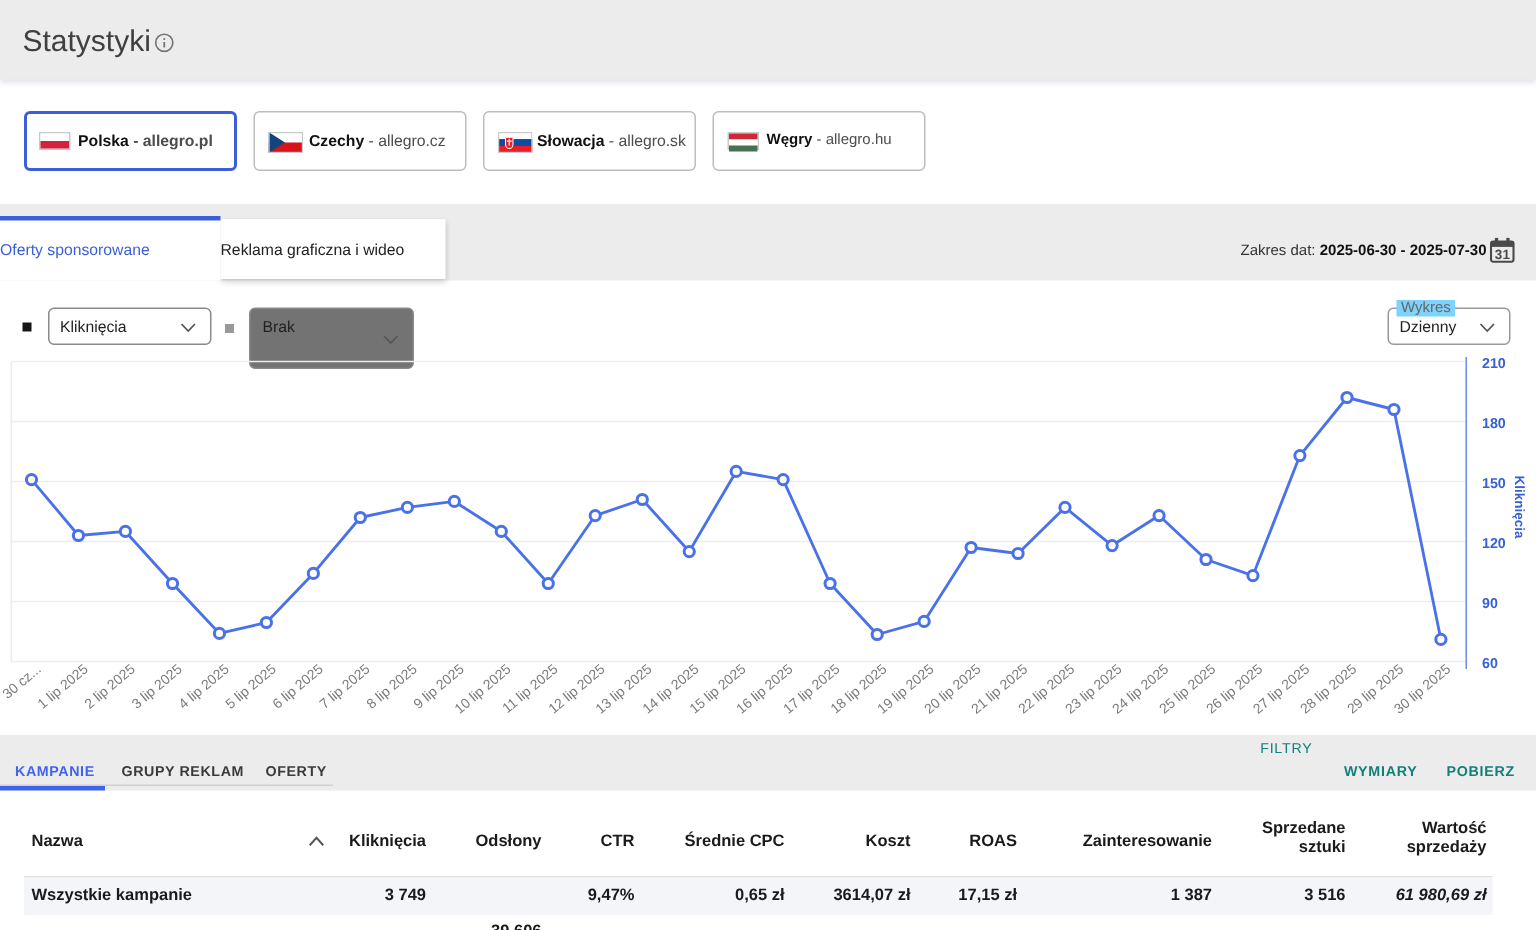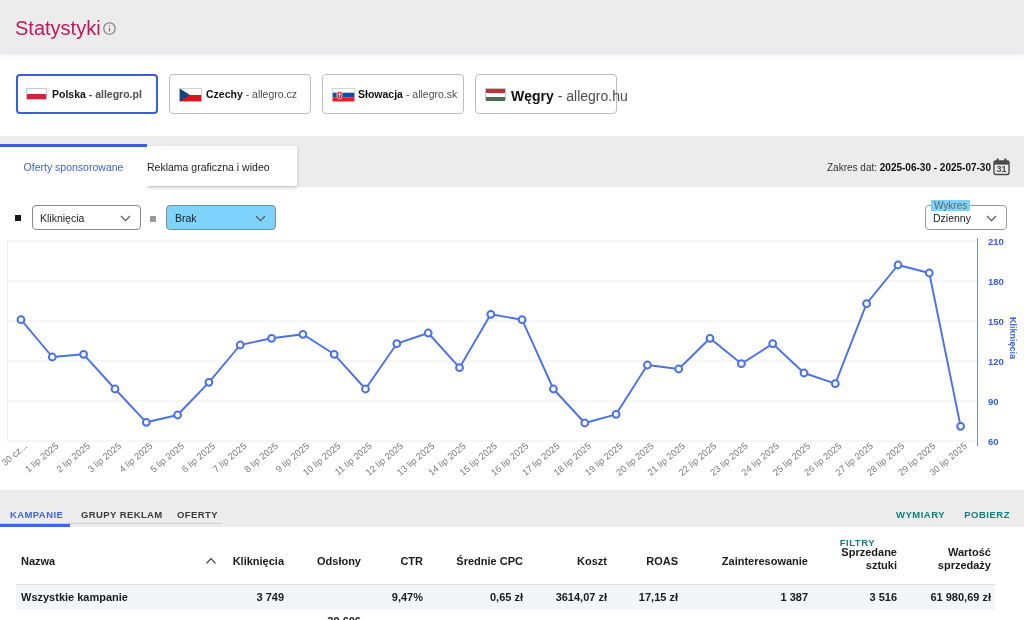--- a/index.html
+++ b/index.html
@@ -1,21 +1,21 @@
 <!DOCTYPE html>
 <html><head><meta charset="utf-8"><style>
 * { margin:0; padding:0; box-sizing:border-box; }
 body { width:1024px; height:620px; font-family:"Liberation Sans",sans-serif; background:#fff; position:relative; overflow:hidden; }
 .abs { position:absolute; }
 .gray { background:#ececec; }
 .rnum { position:absolute; text-align:right; font-size:11px; font-weight:bold; color:#1a1a1a; }
 </style></head><body>
 
 <div class="abs gray" style="left:0;top:0;width:1024px;height:53px;box-shadow:0 2px 3px rgba(150,160,180,0.25);"></div>
-<div class="abs" style="left:15px;top:17px;font-size:20px;color:#be185d;">Statystyki</div>
+<div class="abs" style="left:15px;top:17px;font-size:20px;color:#404040;">Statystyki</div>
 <svg class="abs" style="left:103px;top:22px" width="13" height="13" viewBox="0 0 13 13">
     <circle cx="6.5" cy="6.5" r="5.7" fill="none" stroke="#757575" stroke-width="1.1"></circle>
     <rect x="5.9" y="6" width="1.2" height="3.6" fill="#757575"></rect>
     <rect x="5.9" y="3.4" width="1.2" height="1.2" fill="#757575"></rect>
   </svg>
 
 <div class="abs" style="left:16px;top:74px;width:142px;height:40px;border:2px solid #3a5fd9;border-radius:4px;background:#fff;"></div>
 <div class="abs" style="left:26px;top:88px;width:21px;height:12px;border:1px solid #c9c9c9;">
     <div style="height:5px;background:#fff"></div>
     <div style="height:5px;background:#d4213d"></div>
@@ -41,45 +41,45 @@
     <rect x="0.4" y="0.4" width="22.2" height="13.2" fill="none" stroke="#c9c9c9" stroke-width="0.8"></rect>
   </svg>
 <div class="abs" style="left:358px;top:88px;font-size:10.5px;color:#111;"><b>Słowacja</b> <span style="color:#4c4c4c">- allegro.sk</span></div>
 
 <div class="abs" style="left:475px;top:74px;width:142px;height:40px;border:1px solid #bdbdbd;border-radius:4px;background:#fff;"></div>
 <div class="abs" style="left:485px;top:88px;width:21px;height:12px;border:1px solid #c9c9c9;">
     <div style="height:4px;background:#ce2939"></div>
     <div style="height:4px;background:#fff"></div>
     <div style="height:4px;background:#477050"></div>
   </div>
-<div class="abs" style="left:511px;top:88px;font-size:14px;color:#111;"><b>Węgry</b> <span style="color:#4c4c4c">- allegro.hu</span></div>
+<div class="abs" style="left:511px;top:88px;font-size:10px;color:#111;"><b>Węgry</b> <span style="color:#4c4c4c">- allegro.hu</span></div>
 
 <div class="abs gray" style="left:0;top:136px;width:1024px;height:51px;"></div>
 <div class="abs" style="left:147px;top:146px;width:150px;height:40px;background:#fff;box-shadow:0 2px 4px rgba(0,0,0,0.18);"></div>
 <div class="abs" style="left:147px;top:161px;width:150px;font-size:10.5px;color:#222;text-align:left;">Reklama graficzna i wideo</div>
 <div class="abs" style="left:0;top:144px;width:147px;height:43px;background:#fff;border-top:3px solid #3a5fd9;"></div>
-<div class="abs" style="left:0;top:161px;width:147px;font-size:10.5px;color:#3a5fd9;text-align:center;">Oferty sponsorowane</div>
+<div class="abs" style="left:0;top:161px;width:147px;font-size:10.5px;color:#3a5fd9;">Oferty sponsorowane</div>
 <div class="abs" style="right:33px;top:162px;font-size:10px;color:#333;white-space:nowrap;">Zakres dat: <b style="color:#111">2025-06-30 - 2025-07-30</b></div>
 <svg class="abs" style="left:993px;top:158px" width="17" height="18" viewBox="0 0 17 18">
 <rect x="1" y="3" width="15" height="13.5" rx="1.5" fill="none" stroke="#4a4a4a" stroke-width="1.4"></rect>
 <rect x="1" y="3" width="15" height="3.6" fill="#4a4a4a"></rect>
 <rect x="3.6" y="0.6" width="2.2" height="3" fill="#4a4a4a"></rect>
 <rect x="11.2" y="0.6" width="2.2" height="3" fill="#4a4a4a"></rect>
 <text x="8.6" y="14.4" font-size="9" font-weight="bold" fill="#4a4a4a" text-anchor="middle">31</text>
 </svg>
 
 <div class="abs" style="left:15px;top:215px;width:6px;height:6px;background:#161616;"></div>
 <div class="abs" style="left:32px;top:205px;width:109px;height:25px;border:1px solid #8a8a8a;border-radius:4px;background:#fff;">
     <span style="position:absolute;left:7px;top:6px;font-size:10.5px;color:#222;">Kliknięcia</span>
     <svg width="11" height="7" viewBox="0 0 11 7" style="position:absolute;right:9px;top:50%;margin-top:-3px">
       <path d="M1 1 L5.5 5.7 L10 1" fill="none" stroke="#555" stroke-width="1.2"></path>
     </svg>
   </div>
 <div class="abs" style="left:150px;top:216px;width:6px;height:6px;background:#999;"></div>
-<div class="abs" style="left:166px;top:205px;width:110px;height:25px;border:1px solid #8a8a8a;border-radius:4px;background:#7dd3fc;">
+<div class="abs" style="left:166px;top:205px;width:110px;height:41px;border:1px solid #8a8a8a;border-radius:4px;background:#737373;">
     <span style="position:absolute;left:8px;top:6px;font-size:10.5px;color:#222;">Brak</span>
     <svg width="11" height="7" viewBox="0 0 11 7" style="position:absolute;right:9px;top:50%;margin-top:-3px">
       <path d="M1 1 L5.5 5.7 L10 1" fill="none" stroke="#555" stroke-width="1.2"></path>
     </svg>
   </div>
 <div class="abs" style="left:925px;top:205px;width:82px;height:25px;border:1px solid #999;border-radius:4px;background:#fff;">
     <span style="position:absolute;left:7px;top:6px;font-size:10.5px;color:#222;">Dzienny</span>
     <svg width="11" height="7" viewBox="0 0 11 7" style="position:absolute;right:9px;top:50%;margin-top:-3px">
       <path d="M1 1 L5.5 5.7 L10 1" fill="none" stroke="#555" stroke-width="1.2"></path>
     </svg>
@@ -166,21 +166,21 @@
 <text x="936.3" y="447" font-size="9.3" fill="#7b7b7b" text-anchor="end" transform="rotate(-40 936.3 447)">29 lip 2025</text>
 <text x="967.6" y="447" font-size="9.3" fill="#7b7b7b" text-anchor="end" transform="rotate(-40 967.6 447)">30 lip 2025</text>
 </svg>
 
 <div class="abs gray" style="left:0;top:490px;width:1024px;height:37px;"></div>
 <div class="abs" style="left:0;top:523px;width:222px;height:1px;background:#cfcfcf;"></div>
 <div class="abs" style="left:0;top:524px;width:70px;height:3px;background:#4263eb;"></div>
 <div class="abs" style="left:10px;top:509px;font-size:9.5px;font-weight:bold;letter-spacing:0.4px;color:#4263eb;">KAMPANIE</div>
 <div class="abs" style="left:81px;top:509px;font-size:9.5px;font-weight:bold;letter-spacing:0.4px;color:#3a3a3a;">GRUPY REKLAM</div>
 <div class="abs" style="left:177px;top:509px;font-size:9.5px;font-weight:bold;letter-spacing:0.4px;color:#3a3a3a;">OFERTY</div>
-<div class="abs" style="right:149px;top:537px;font-size:9.5px;font-weight:bold;letter-spacing:0.5px;color:#11807a;">FILTRY</div>
+<div class="abs" style="right:149px;top:494px;font-size:9.5px;font-weight:normal;letter-spacing:0.5px;color:#11807a;">FILTRY</div>
 <div class="abs" style="right:79px;top:509px;font-size:9.5px;font-weight:bold;letter-spacing:0.5px;color:#11807a;">WYMIARY</div>
 <div class="abs" style="right:14px;top:509px;font-size:9.5px;font-weight:bold;letter-spacing:0.5px;color:#11807a;">POBIERZ</div>
 
 <div class="abs" style="left:21px;top:555px;font-size:11px;font-weight:bold;color:#1a1a1a;">Nazwa</div>
 <svg class="abs" style="left:205px;top:557px" width="12" height="8" viewBox="0 0 12 8">
     <path d="M1.5 6.5 L6 1.5 L10.5 6.5" fill="none" stroke="#555" stroke-width="1.3"></path>
   </svg>
 <div class="rnum" style="right:740px;top:555px;">Kliknięcia</div>
 <div class="rnum" style="right:663px;top:555px;">Odsłony</div>
 <div class="rnum" style="right:601px;top:555px;">CTR</div>
@@ -194,13 +194,13 @@
 <div class="abs" style="left:16px;top:585px;width:979px;height:25px;background:#f3f5f9;"></div>
 <div class="abs" style="left:21px;top:591px;font-size:11px;font-weight:bold;color:#1a1a1a;">Wszystkie kampanie</div>
 <div class="rnum" style="right:740px;top:591px;">3 749</div>
 <div class="rnum" style="right:663px;top:591px;margin-top:24px;">39 606</div>
 <div class="rnum" style="right:601px;top:591px;">9,47%</div>
 <div class="rnum" style="right:501px;top:591px;">0,65 zł</div>
 <div class="rnum" style="right:417px;top:591px;">3614,07 zł</div>
 <div class="rnum" style="right:346px;top:591px;margin-left:14px;">17,15 zł</div>
 <div class="rnum" style="right:216px;top:591px;">1 387</div>
 <div class="rnum" style="right:127px;top:591px;text-align:right;">3 516</div>
-<div class="rnum" style="right:33px;top:591px;">61 980,69 zł</div>
+<div class="rnum" style="right:33px;top:591px;font-style:italic;">61 980,69 zł</div>
 
 </body></html>

